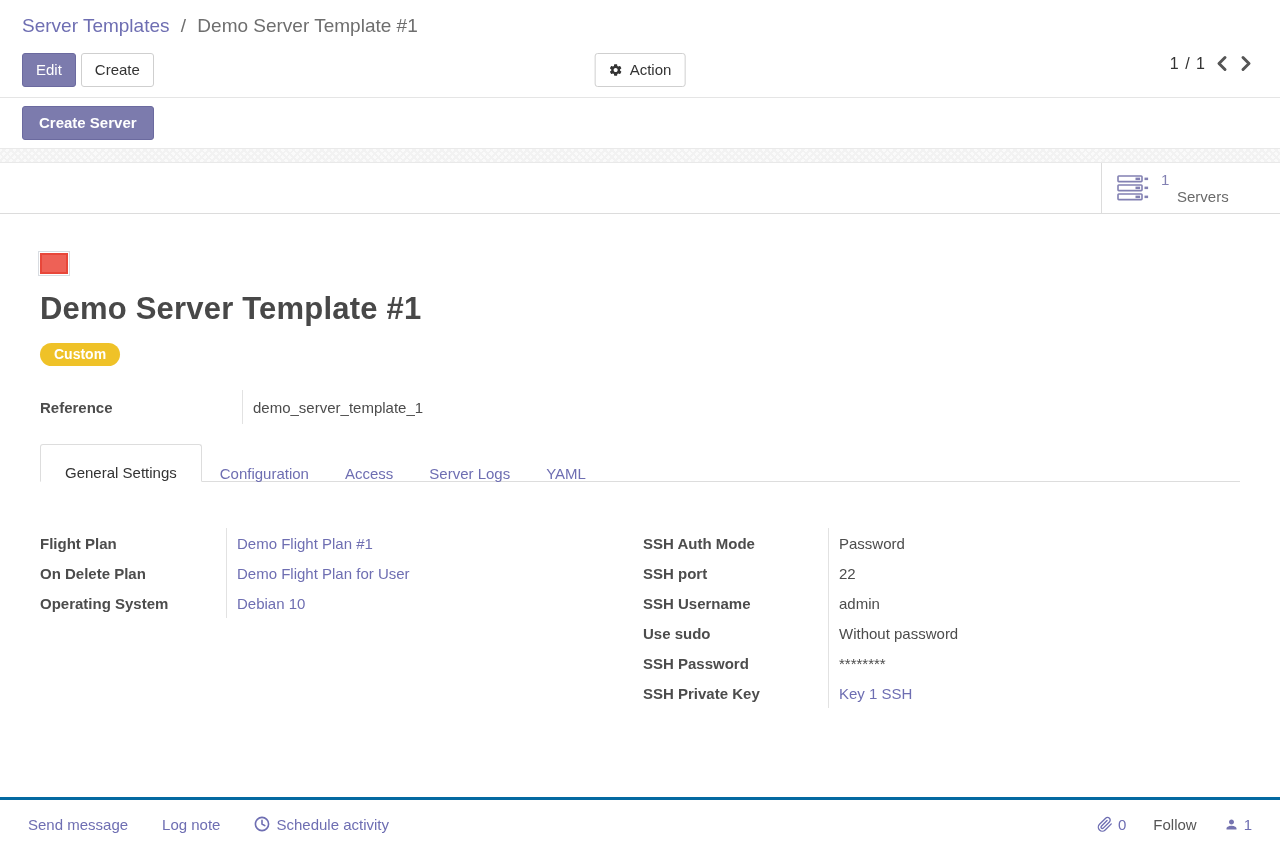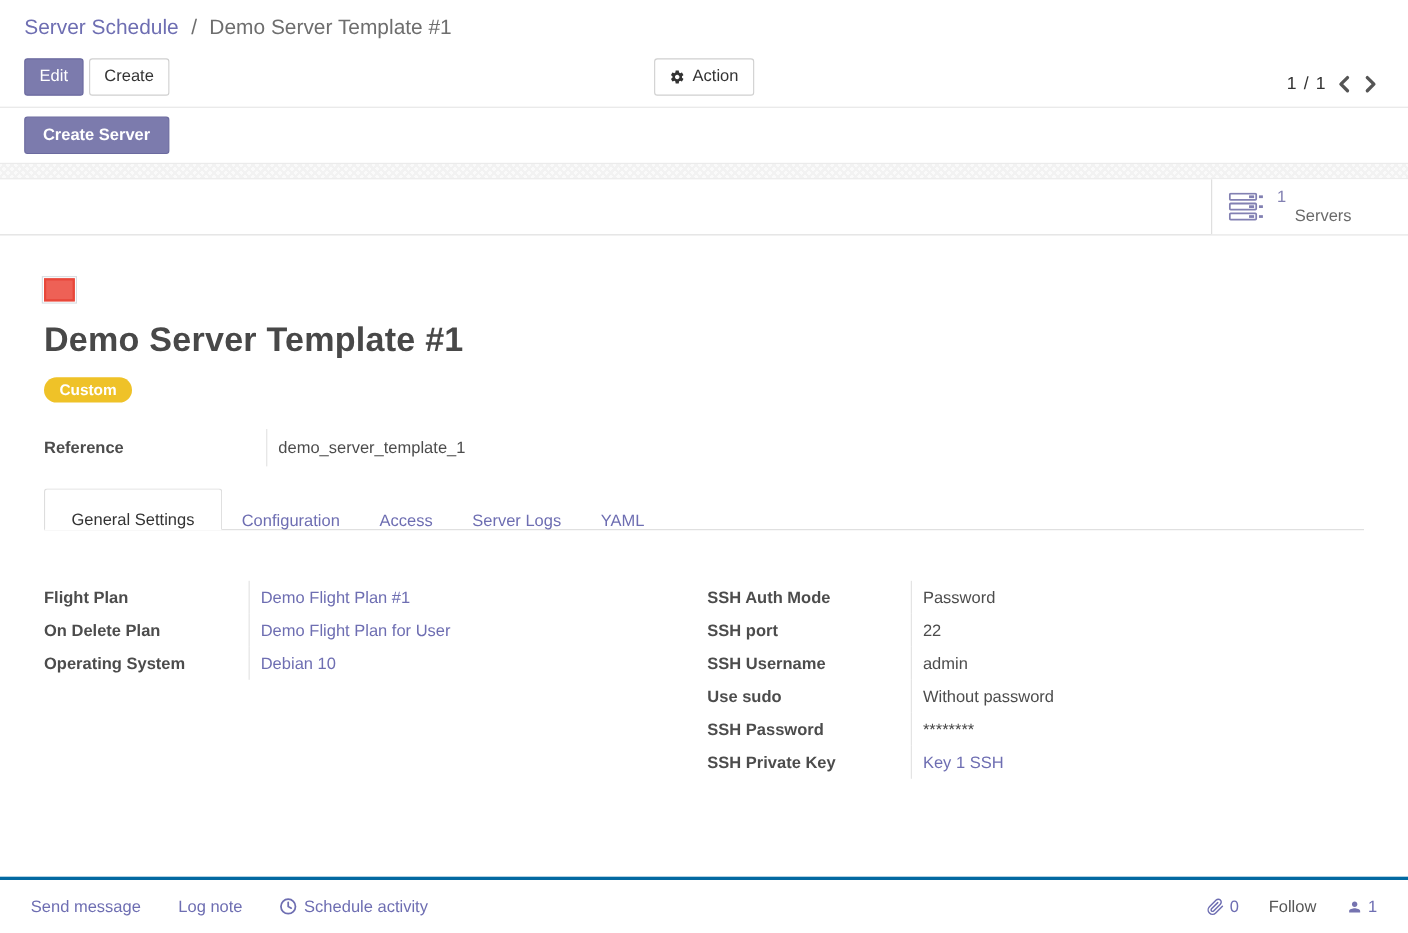--- a/index.html
+++ b/index.html
@@ -13,21 +13,21 @@
     font-size: 15px;
   }
 
   
   .control-panel { padding: 13px 22px 0 22px; height: 97px; }
   .breadcrumb { font-size: 19px; line-height: 26px; white-space: nowrap; }
   .breadcrumb .bc-parent { color: #6e6eb2; cursor: pointer; }
   .breadcrumb .bc-sep { color: #6e6e6e; margin: 0 6px; }
   .breadcrumb .bc-current { color: #6e6e6e; }
 
-  .cp-buttons { position: relative; margin-top: 14px; height: 34px; display: flex; align-items: flex-end; }
+  .cp-buttons { position: relative; margin-top: 14px; height: 34px; display: flex; align-items: flex-start; }
   .btn {
     display: inline-flex; align-items: center; gap: 7px;
     font-size: 15px; line-height: 20px;
     padding: 6px 13px; border-radius: 3px;
     border: 1px solid #cfcfcf; background: #fff; color: #333;
     cursor: pointer; white-space: nowrap;
   }
   .btn-primary { background: #7c7bad; border-color: #6b6a9f; color: #fff; }
   .btn + .btn { margin-left: 5px; }
   .cp-action { position: absolute; left: 50%; transform: translateX(-50%); }
@@ -122,21 +122,21 @@
   .chatter-follow { color: #555; cursor: pointer; }
   .icon-counter { display: flex; align-items: center; gap: 5px; color: #6e6eb2; cursor: pointer; }
 
   svg { display: block; }
 </style>
 </head>
 <body>
 
 <div class="control-panel">
   <div class="breadcrumb">
-    <span class="bc-parent">Server Schedule</span>
+    <span class="bc-parent">Server Templates</span>
     <span class="bc-sep">/</span>
     <span class="bc-current">Demo Server Template #1</span>
   </div>
   <div class="cp-buttons">
     <button class="btn btn-primary">Edit</button>
     <button class="btn">Create</button>
     <div class="cp-action">
       <button class="btn">
         <span>
           <svg width="14" height="14" viewBox="0 0 24 24" fill="#333">

